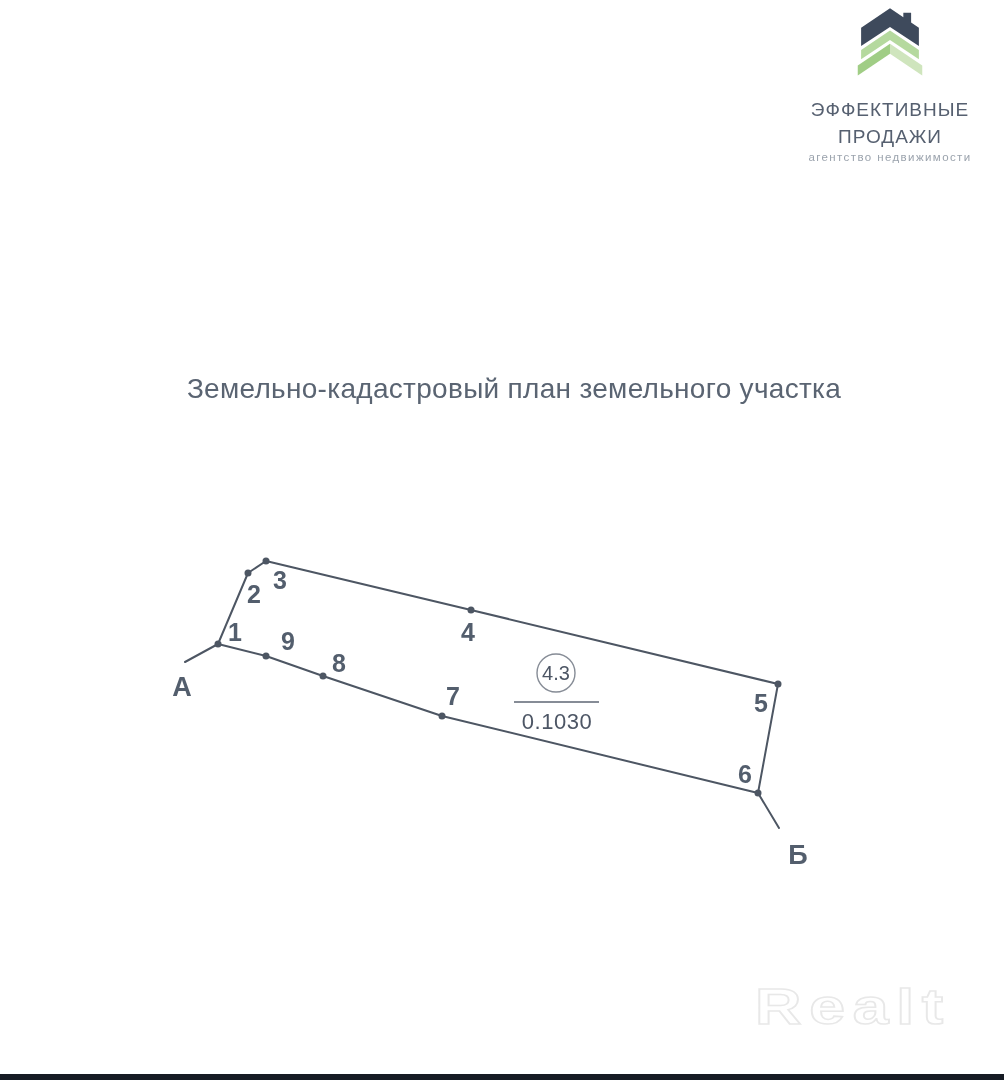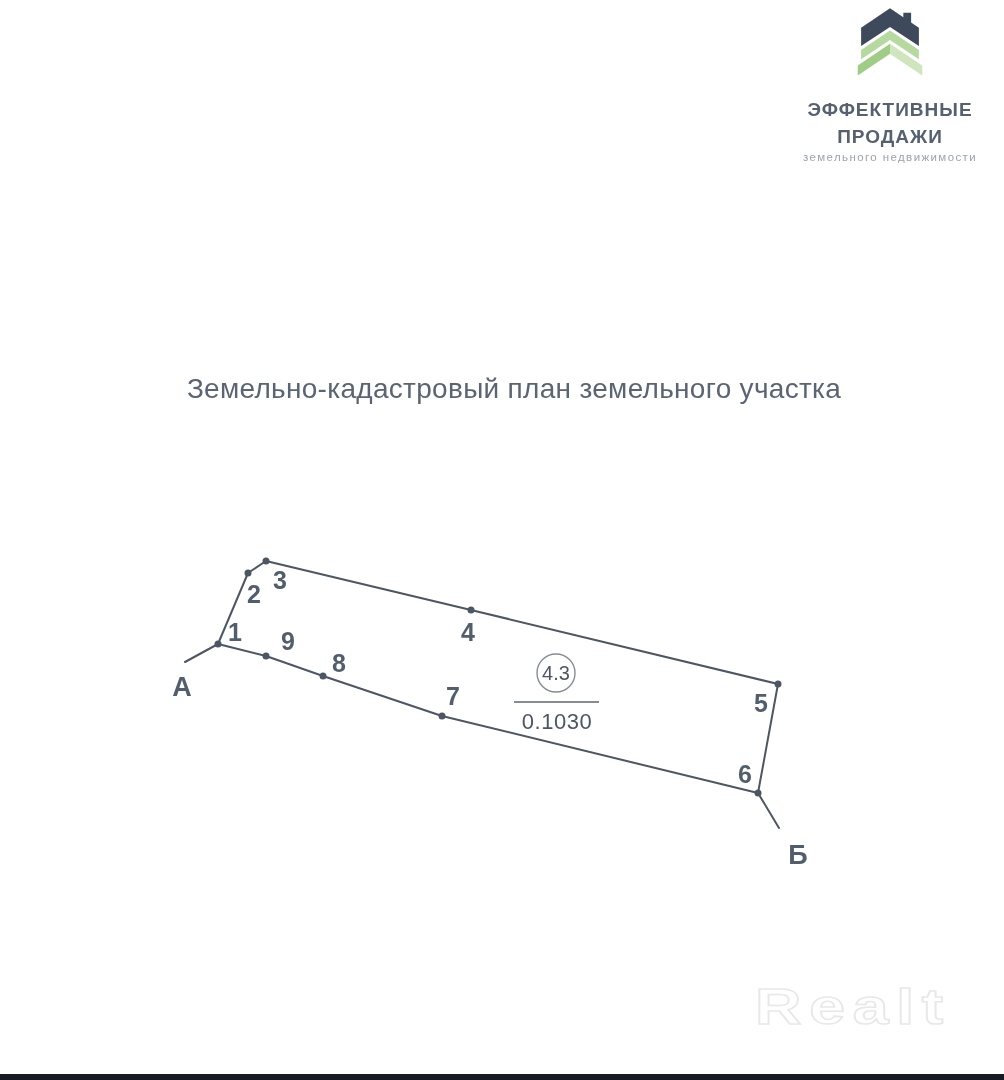--- a/index.html
+++ b/index.html
@@ -3,21 +3,21 @@
 <meta charset="utf-8">
 <style>
   html,body{margin:0;padding:0;background:#fff;}
   .page{
     position:relative;width:1004px;height:1080px;background:#fff;overflow:hidden;
     font-family:"Liberation Sans",sans-serif;
   }
   
   .logo{position:absolute;left:798px;top:6px;width:184px;text-align:center;}
   .logo-icon{display:block;margin:0 auto;}
-  .logo-line{font-weight:bold;font-size:19px;line-height:19px;letter-spacing:1px;color:var(--logo_text);}
+  .logo-line{font-weight:normal;font-size:19px;line-height:19px;letter-spacing:1px;color:var(--logo_text);}
   .logo-line.second{font-size:19px;line-height:19px;margin-top:8px;}
   .logo-sub{margin-top:5px;font-size:11.5px;letter-spacing:1.4px;color:var(--logo_subtitle);}
   
   .title{
     position:absolute;left:0;top:360px;width:100%;margin:12px;text-align:center;
     font-size:28px;line-height:34px;font-weight:normal;letter-spacing:.3px;color:var(--slate);
   }
   
   #plan-svg{position:absolute;left:0;top:0;width:1004px;height:1080px;}
   .area-text{font-size:20px;fill:var(--area_text);text-anchor:middle;}
@@ -42,21 +42,21 @@
 
   <div class="logo">
     <svg class="logo-icon" width="80" height="80" viewBox="0 0 72 72">
       <path d="M36 2 L62 19.5 L62 36 L36 19 L10 36 L10 19.5 Z M48 6 L55 6 L55 14.8 L48 10.1 Z" fill="#3e4a5c"></path>
       <path d="M36 22 L62 39.5 L62 48 L36 30.5 L10 48 L10 39.5 Z" fill="#b5d99e"></path>
       <path d="M36 34 L7 53.5 L7 62.5 L36 43 Z" fill="#a0cd85"></path>
       <path d="M36 34 L65 53.5 L65 62.5 L36 43 Z" fill="#cfe5bd"></path>
     </svg>
     <div class="logo-line" style="margin-top:14px;">ЭФФЕКТИВНЫЕ</div>
     <div class="logo-line second">ПРОДАЖИ</div>
-    <div class="logo-sub">земельного недвижимости</div>
+    <div class="logo-sub">агентство недвижимости</div>
   </div>
 
   <h1 class="title">Земельно-кадастровый план земельного участка</h1>
 
   <svg id="plan-svg" viewBox="0 0 1004 1080">
     <g id="plan-lines" fill="none" stroke-width="2" stroke-linejoin="round" stroke-linecap="round" stroke="#4d5663">
       <polygon id="plot-outline" fill="none" points="218,644 248,573 266,561 471,610 778,684 758,793 442,716 323,676 266,656"></polygon>
       <g id="plan-tails">
           <line x1="218" y1="644" x2="185" y2="662"></line>
           <line x1="758" y1="793" x2="779" y2="828"></line>

